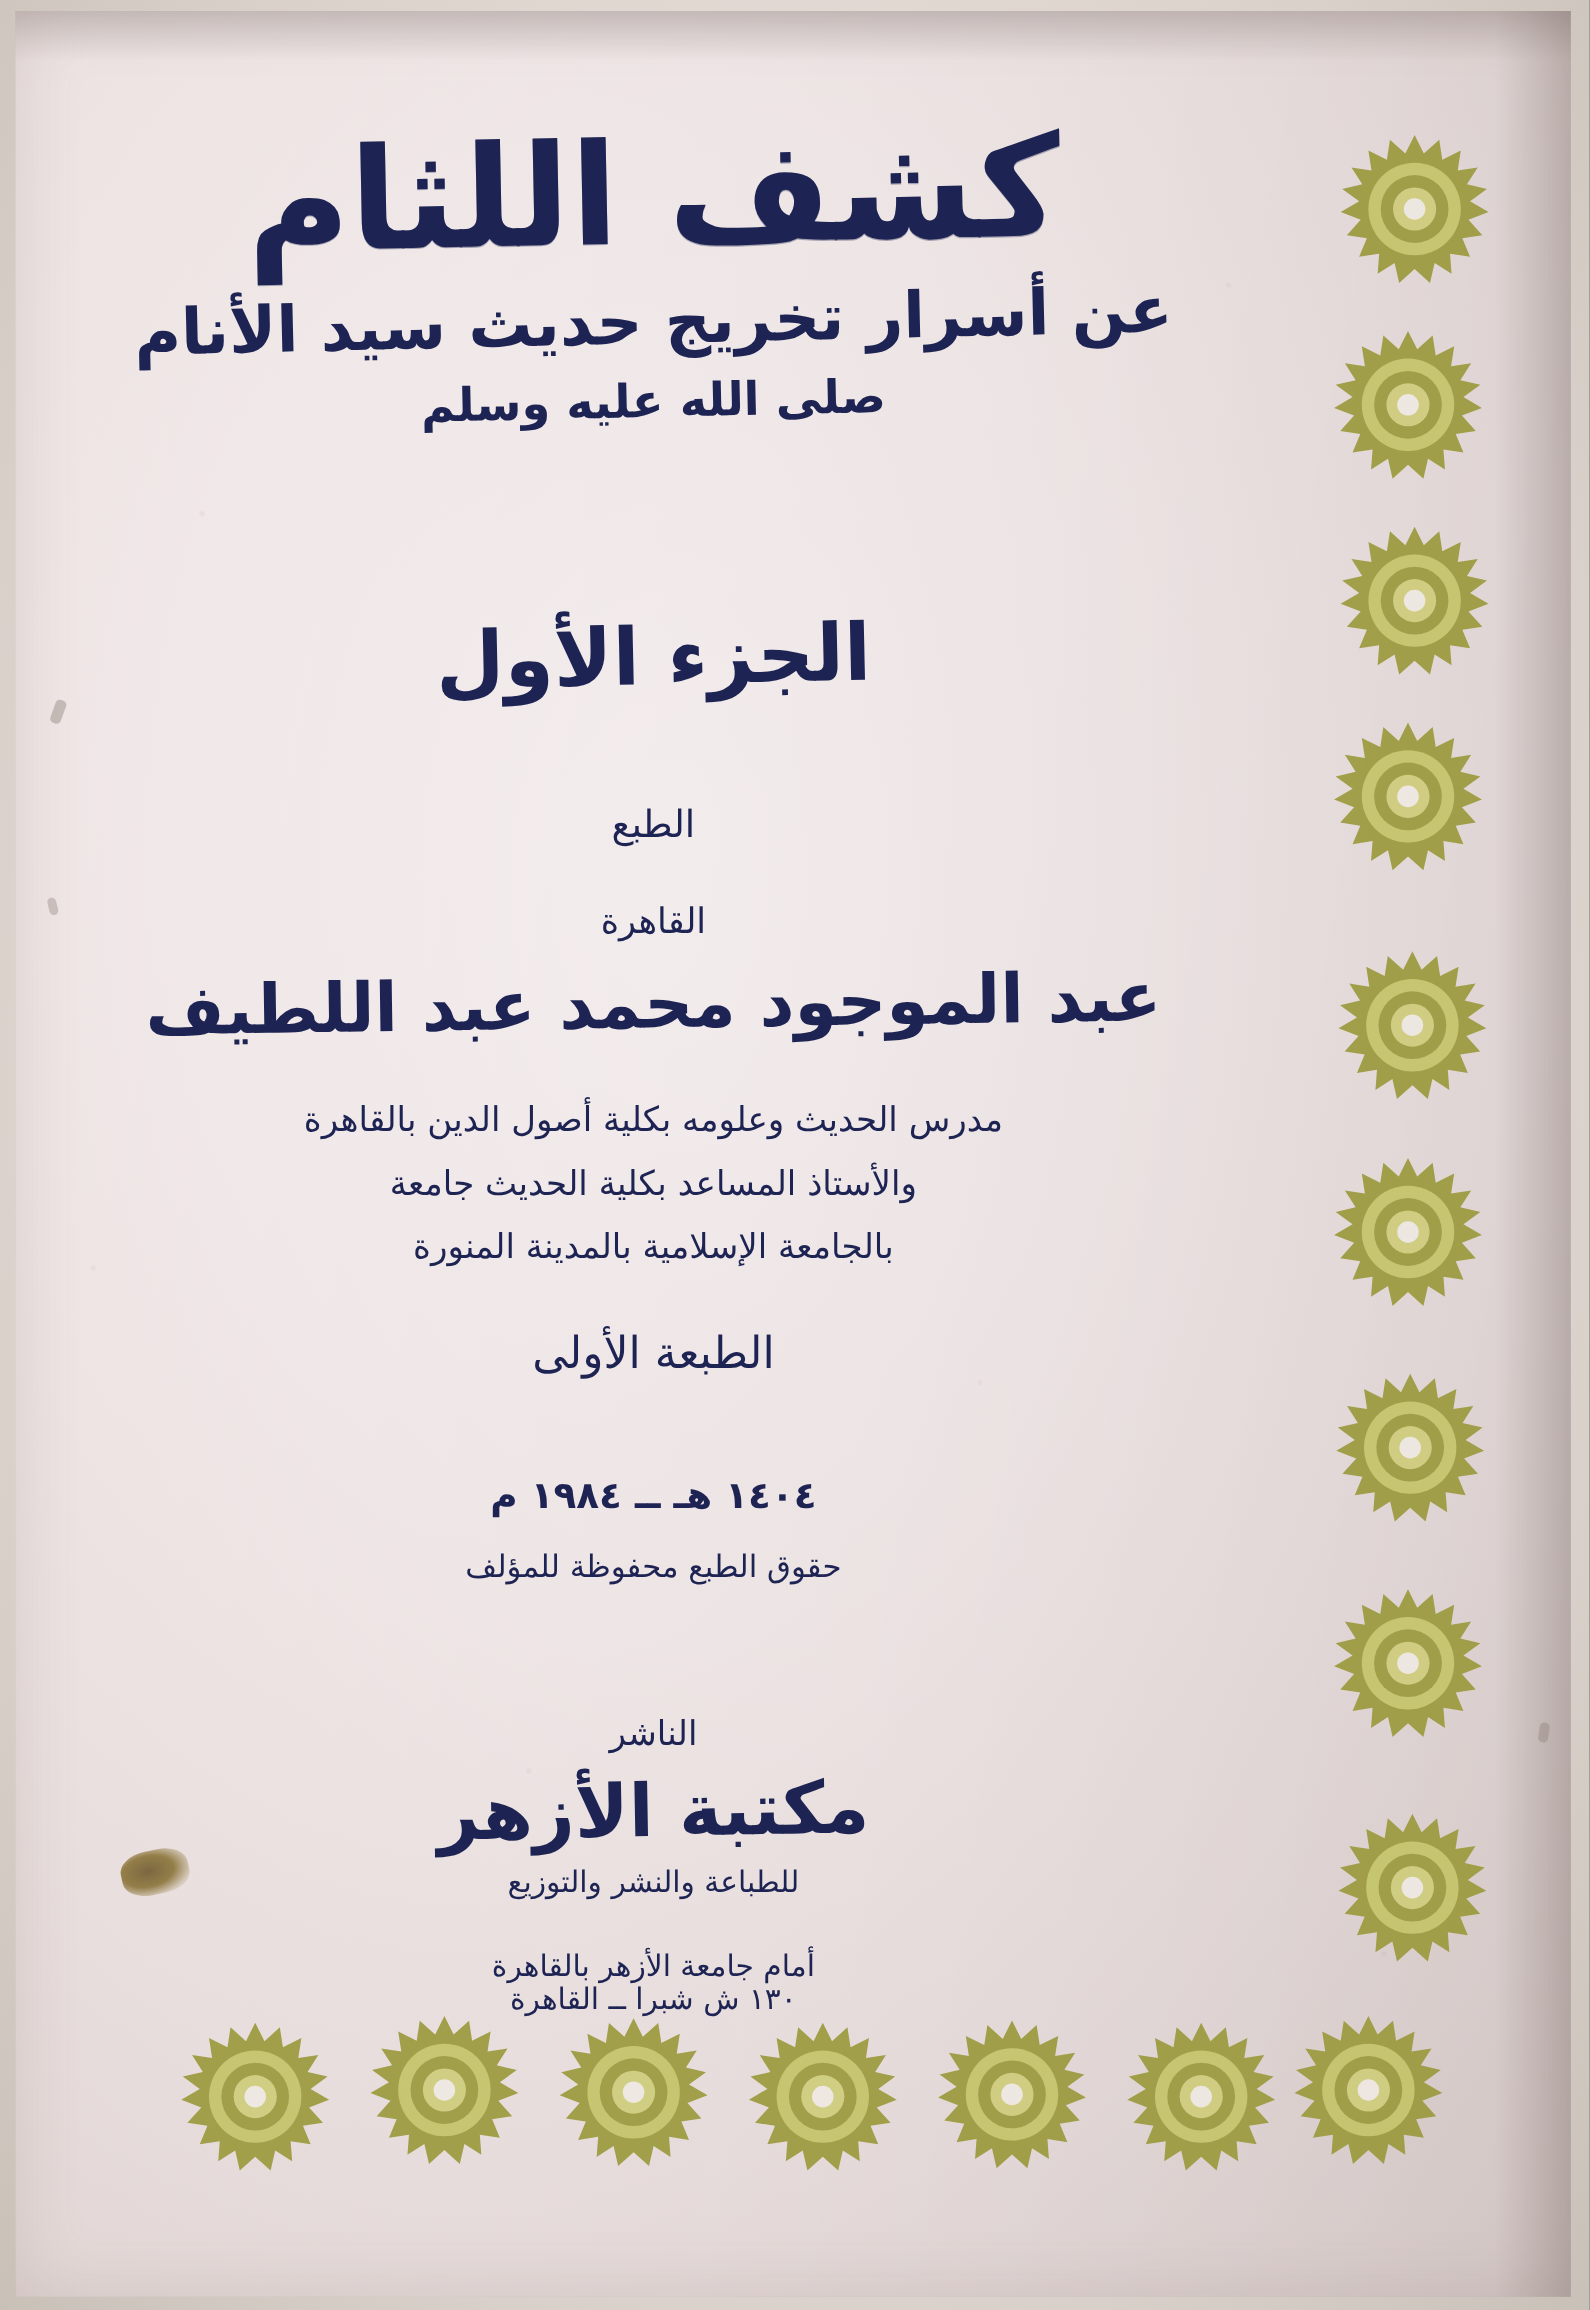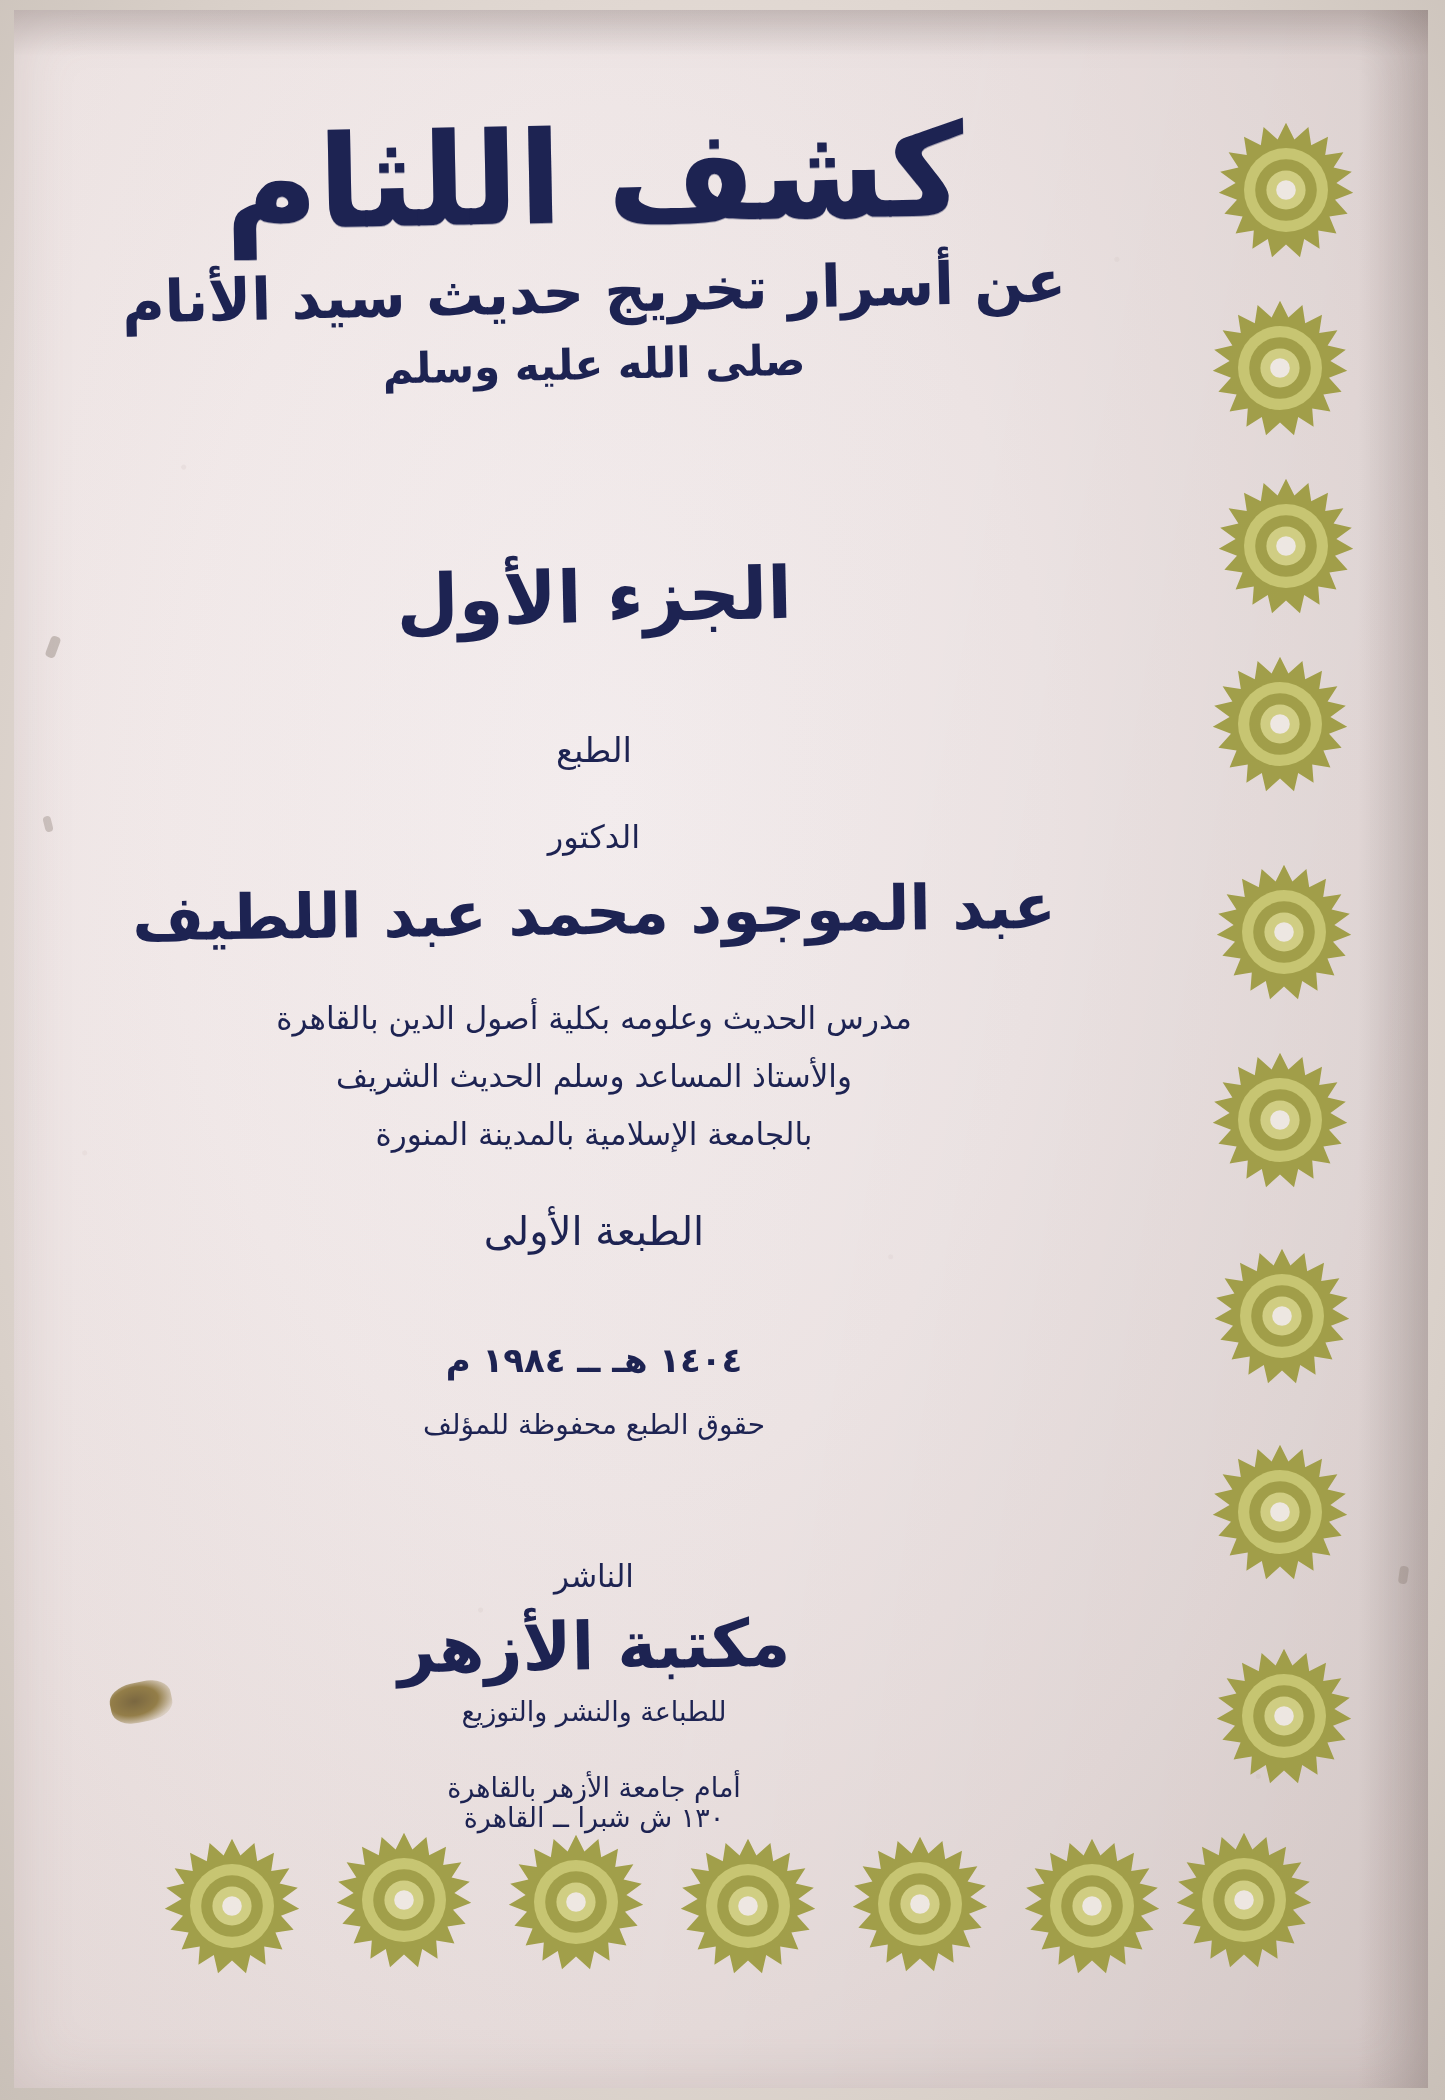--- a/index.html
+++ b/index.html
@@ -469,25 +469,25 @@
     <div class="flake-c"></div>
 
     <div class="text-col">
       <div class="title-main">كشف اللثام</div>
       <div class="title-sub1">عن أسرار تخريج حديث سيد الأنام</div>
       <div class="title-sub2">صلى الله عليه وسلم</div>
 
       <div class="volume">الجزء الأول</div>
 
       <div class="byline-label">الطبع</div>
-      <div class="author-title">الدكتور</div>
+      <div class="author-title">القاهرة</div>
       <div class="author-name">عبد الموجود محمد عبد اللطيف</div>
 
       <div class="affil affil-1">مدرس الحديث وعلومه بكلية أصول الدين بالقاهرة</div>
-      <div class="affil affil-2">والأستاذ المساعد وسلم الحديث الشريف</div>
+      <div class="affil affil-2">والأستاذ المساعد بكلية الحديث جامعة</div>
       <div class="affil affil-3">بالجامعة الإسلامية بالمدينة المنورة</div>
 
       <div class="edition">الطبعة الأولى</div>
       <div class="year">١٤٠٤ هـ ــ ١٩٨٤ م</div>
       <div class="rights">حقوق الطبع محفوظة للمؤلف</div>
 
       <div class="publisher-label">الناشر</div>
       <div class="publisher-name">مكتبة الأزهر</div>
       <div class="publisher-line pl-1">للطباعة والنشر والتوزيع</div>
       <div class="publisher-line pl-2">١٣٠ ش شبرا ــ القاهرة</div>

